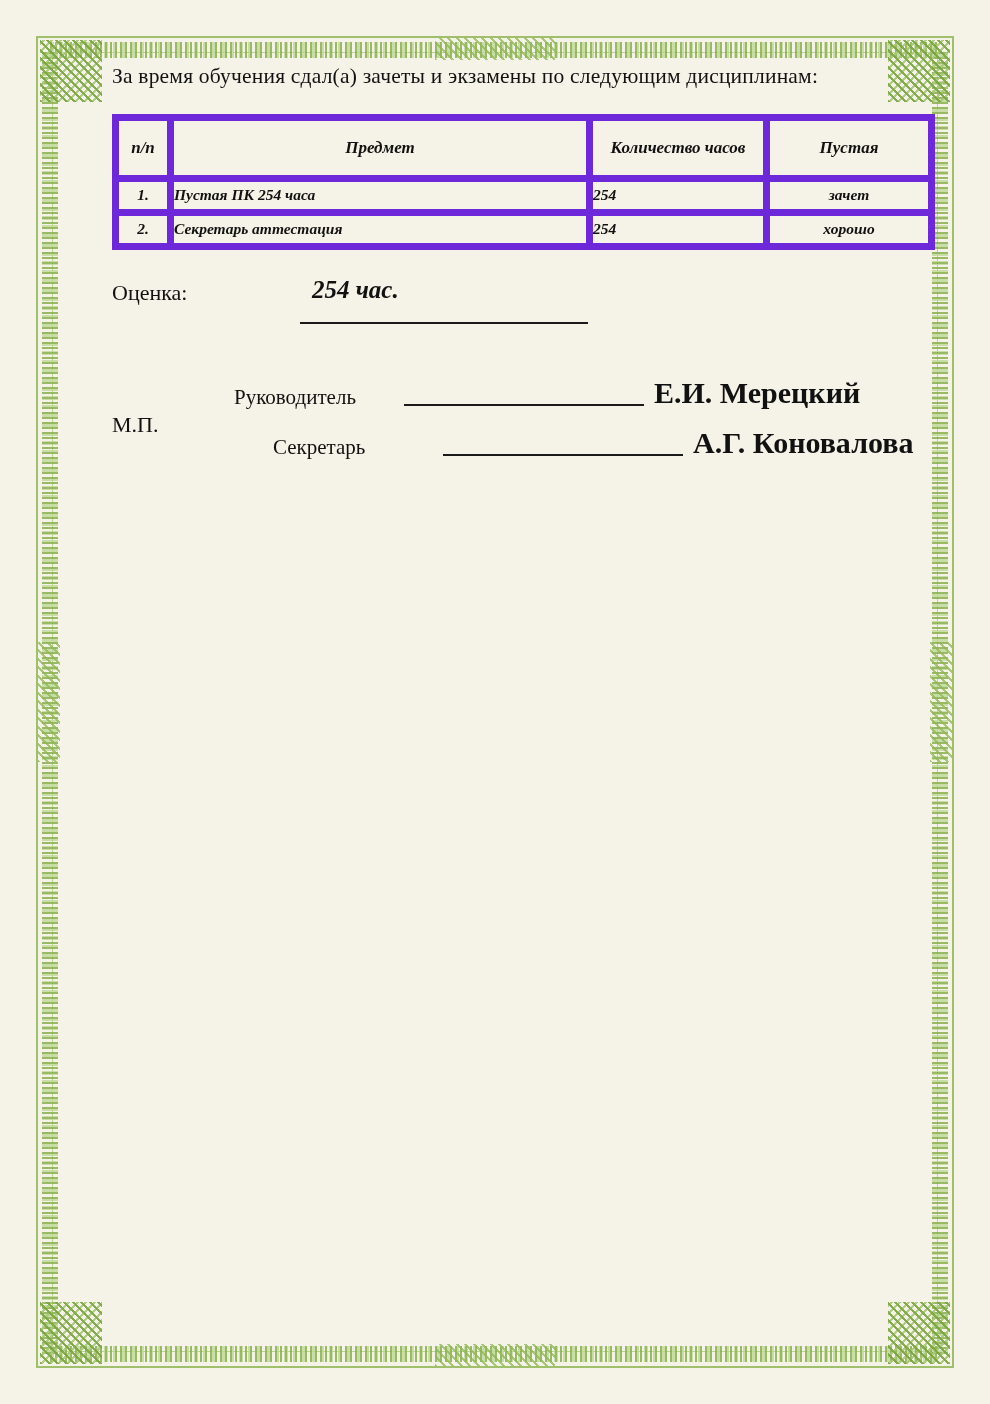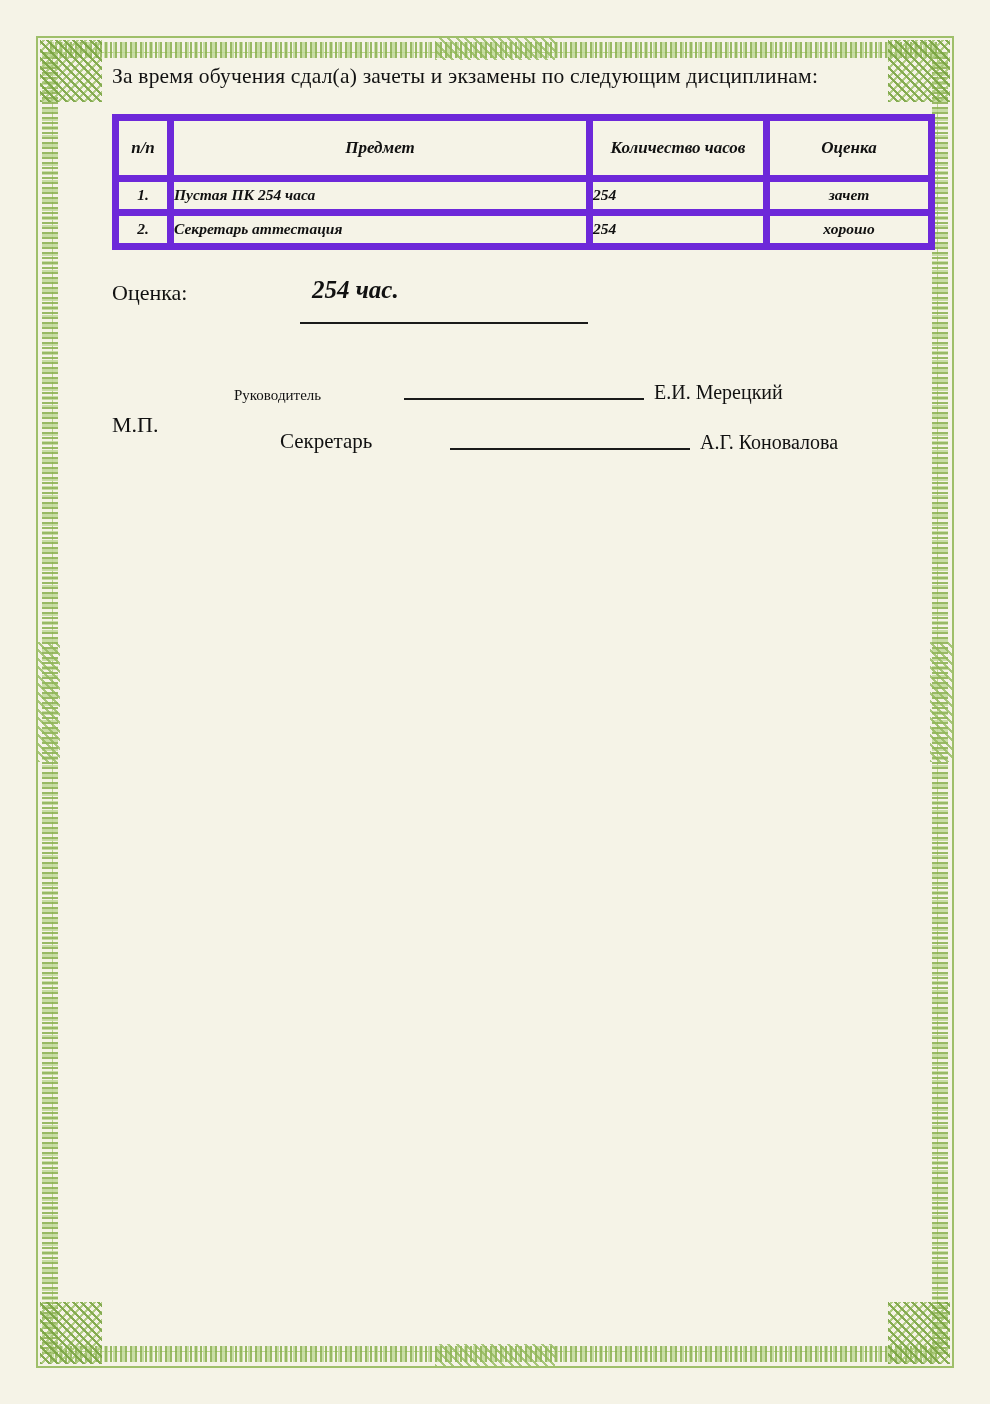--- a/index.html
+++ b/index.html
@@ -201,48 +201,48 @@
     margin-top: 38px;
     position: relative;
     height: 108px;
   }
   .sig-line-1, .sig-line-2 {
     position: absolute;
     display: flex;
     align-items: flex-end;
   }
   .sig-line-1 { left: 122px; top: 0; }
-  .sig-line-2 { left: 12px;     top: 50px; }
+  .sig-line-2 { left: 5px;     top: 50px; }
 
   .mp {
     position: absolute;
     left: 0;
     top: 36px;
     font-size: 22px;
   }
   .sig-role {
-    font-size: 15px;
+    font-size: 21px;
     width: 170px;
     text-align: left;
   }
   .sig-role-2 {
     font-size: 21px;
     width: 170px;
     text-align: left;
     margin-left: 156px;
   }
   .sig-rule {
     width: 240px;
     border-bottom: 2px solid #1a1a1a;
     height: 22px;
     margin: 0 10px 4px 0;
   }
   .sig-name {
-    font-size: 20px;
-    font-weight: 400;
+    font-size: 30px;
+    font-weight: 700;
     white-space: nowrap;
   }
 </style>
 </head>
 <body>
 
 <div class="page">
   <div class="paper-edge"></div>
 
   <div class="border-frame">
@@ -265,21 +265,21 @@
   <div class="content">
 
     <p class="intro">За время обучения сдал(а) зачеты и экзамены по следующим дисциплинам:</p>
 
     <table class="grades">
       <thead>
         <tr>
           <th class="col-num">п/п</th>
           <th class="col-subj">Предмет</th>
           <th class="col-hours">Количество часов</th>
-          <th class="col-mark">Оценка</th>
+          <th class="col-mark">Пустая</th>
         </tr>
       </thead>
       <tbody>
         <tr>
           <td class="cell-num">1.</td>
           <td class="cell-subj">Пустая ПК 254 часа</td>
           <td class="cell-hours">254</td>
           <td class="cell-mark">зачет</td>
         </tr>
         <tr>

